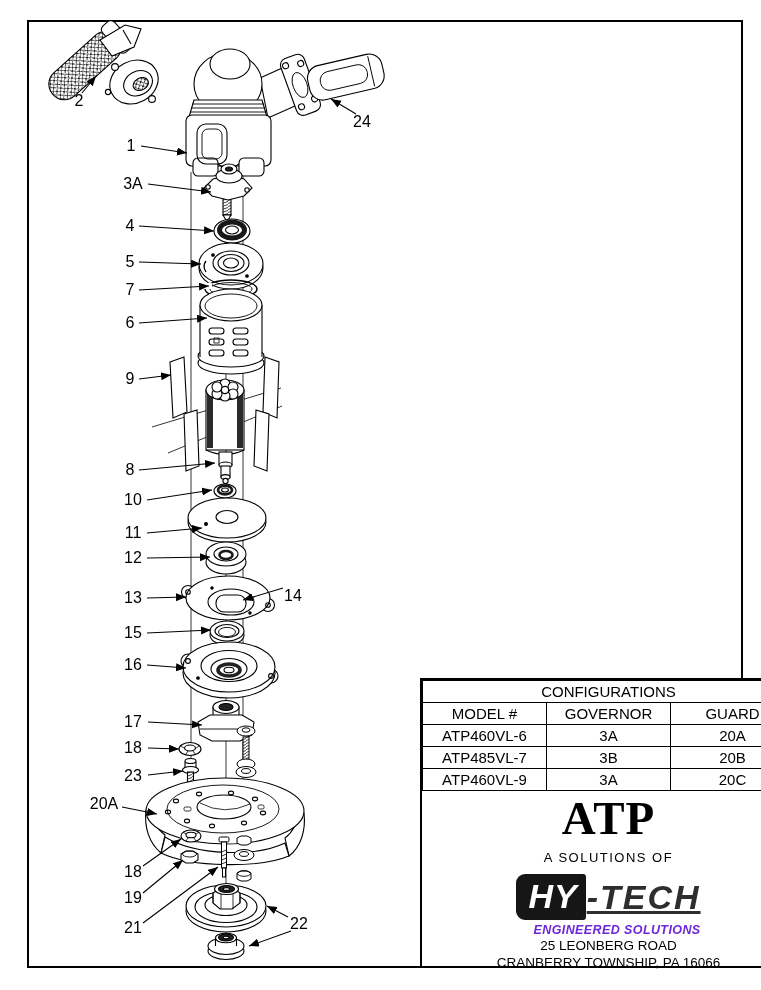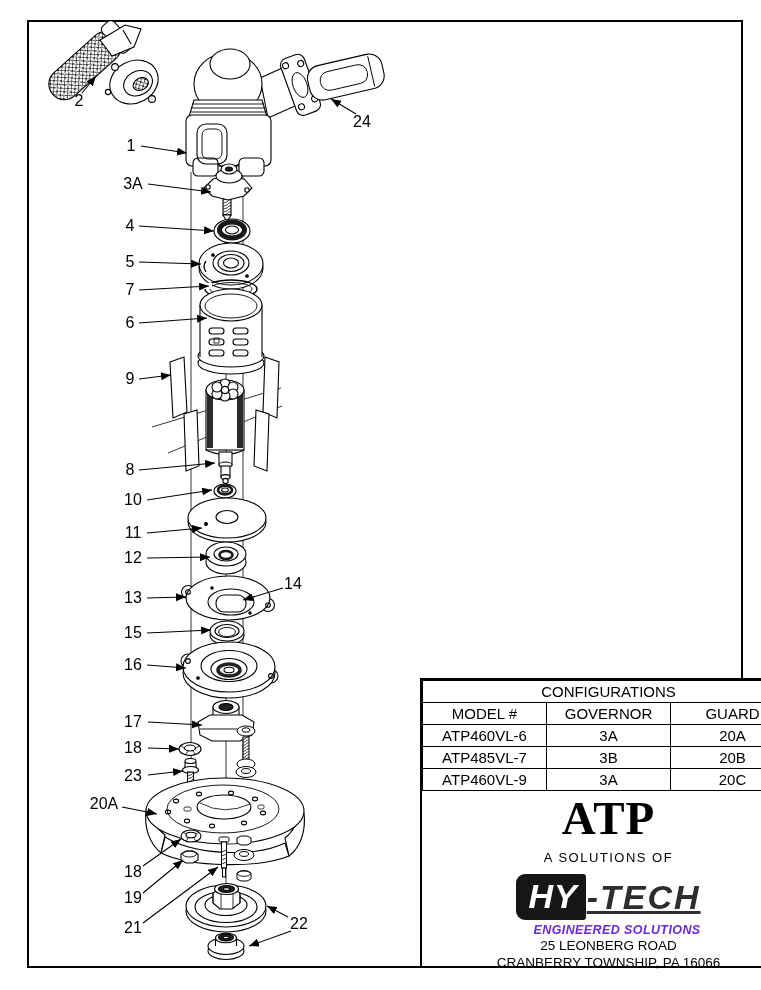--- a/index.html
+++ b/index.html
@@ -359,21 +359,21 @@
 <span class="callout" style="left:130px;top:226px">4</span>
 <span class="callout" style="left:130px;top:262px">5</span>
 <span class="callout" style="left:130px;top:290px">7</span>
 <span class="callout" style="left:130px;top:323px">6</span>
 <span class="callout" style="left:130px;top:379px">9</span>
 <span class="callout" style="left:130px;top:470px">8</span>
 <span class="callout" style="left:133px;top:500px">10</span>
 <span class="callout" style="left:133px;top:533px">11</span>
 <span class="callout" style="left:133px;top:558px">12</span>
 <span class="callout" style="left:133px;top:598px">13</span>
-<span class="callout" style="left:293px;top:584px">14</span>
+<span class="callout" style="left:293px;top:596px">14</span>
 <span class="callout" style="left:133px;top:633px">15</span>
 <span class="callout" style="left:133px;top:665px">16</span>
 <span class="callout" style="left:133px;top:722px">17</span>
 <span class="callout" style="left:133px;top:748px">18</span>
 <span class="callout" style="left:133px;top:776px">23</span>
 <span class="callout" style="left:104px;top:804px">20A</span>
 <span class="callout" style="left:133px;top:872px">18</span>
 <span class="callout" style="left:133px;top:898px">19</span>
 <span class="callout" style="left:133px;top:928px">21</span>
 <span class="callout" style="left:299px;top:924px">22</span>

